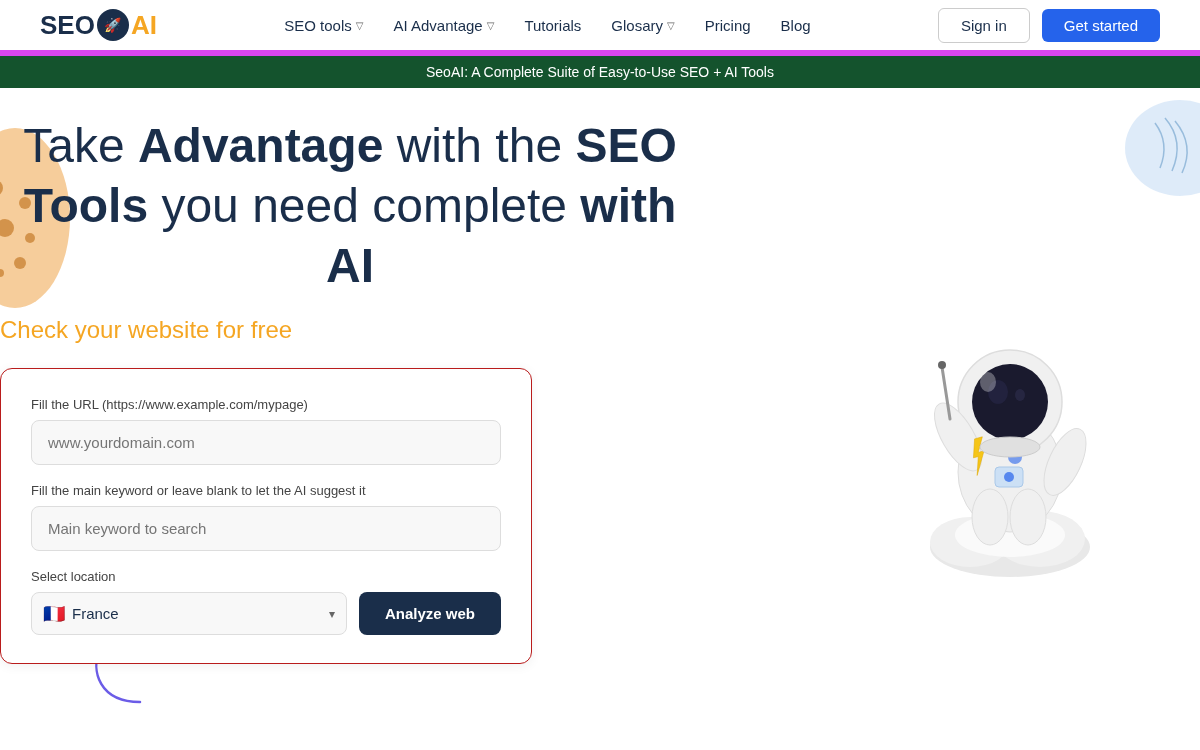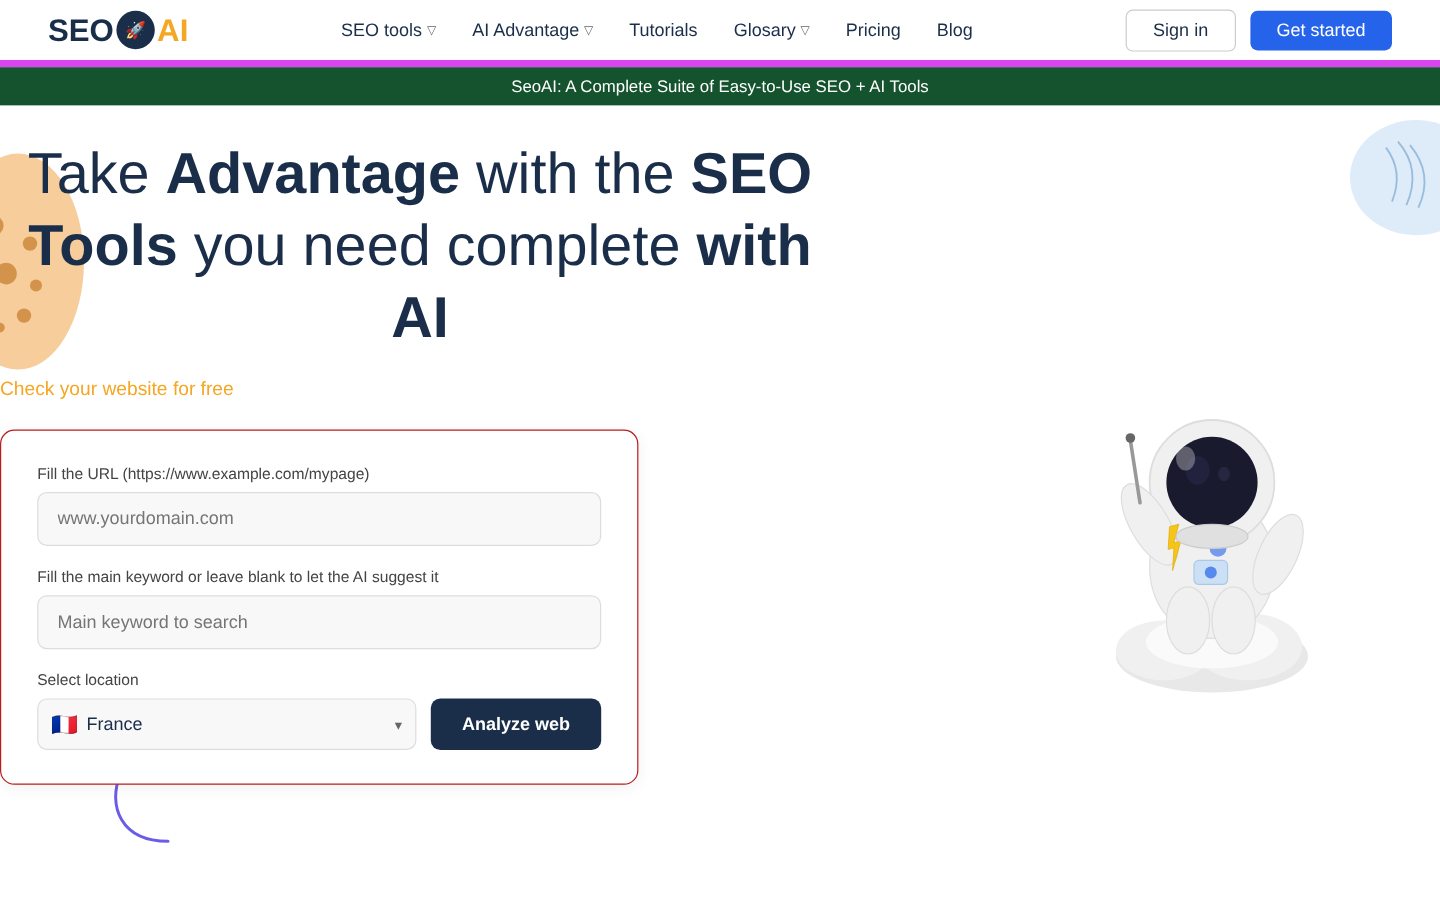--- a/index.html
+++ b/index.html
@@ -136,21 +136,21 @@
       line-height: 1.25;
       max-width: 700px;
     }
     .hero-title strong {
       font-weight: 800;
       color: #1a2e4a;
     }
 
     .hero-subtitle {
       color: #f5a623;
-      font-size: 16px;
+      font-size: 24px;
       font-weight: 500;
       margin-top: 20px;
       margin-bottom: 24px;
     }
 
     
     .form-card {
       background: #fff;
       border: 1px solid #b91c1c;
       border-radius: 12px;

